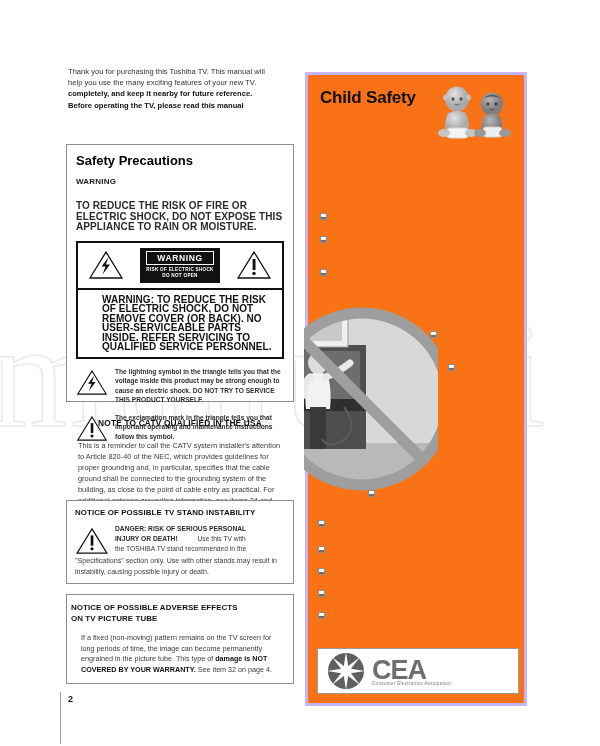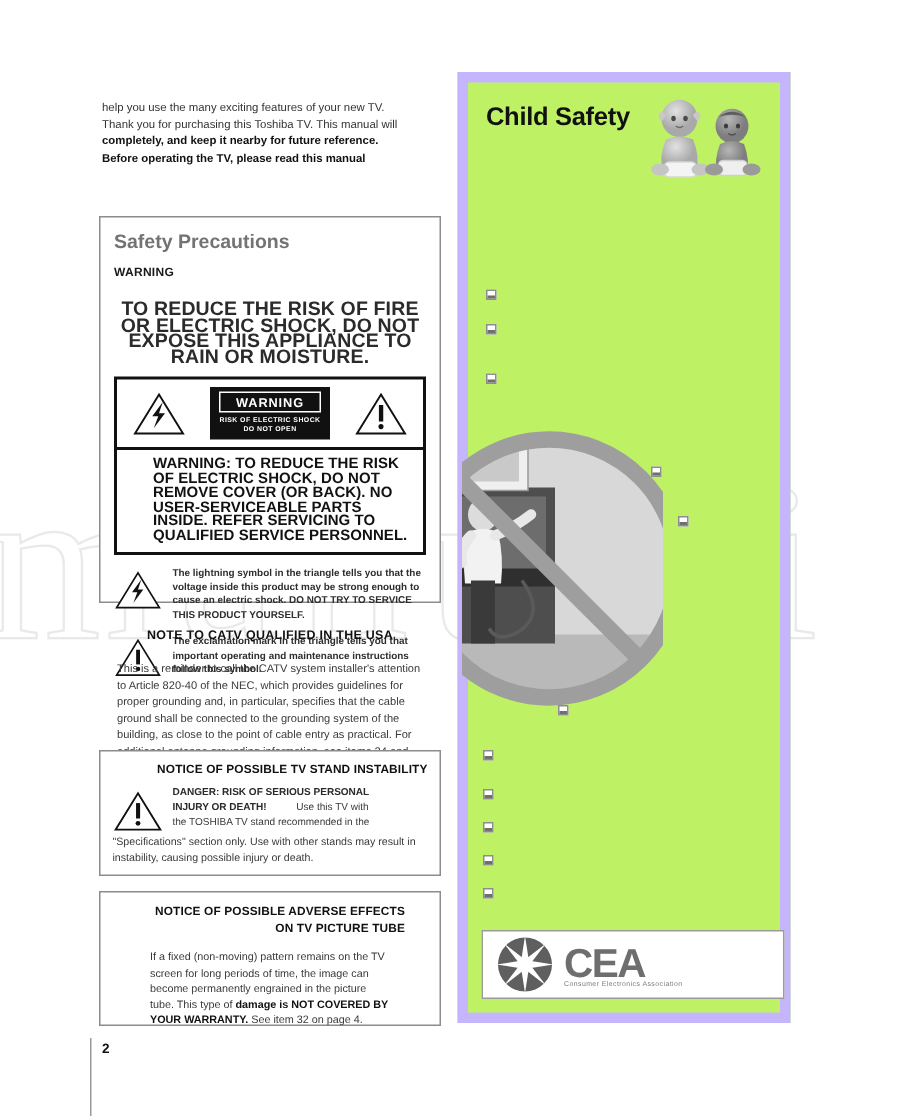--- a/index.html
+++ b/index.html
@@ -44,23 +44,23 @@
   .box{
     border:1px solid #8c8c8c;
     background:#fff;
     box-sizing:border-box;
   }
 
   #safety-box{
     position:absolute;left:66px;top:144px;width:228px;height:258px;
     padding:8px 9px 0 9px;
   }
-  .safety-title{font-size:13px;font-weight:bold;margin:0 0 9px 0;color:#737373;}
+  .safety-title{font-size:13px;font-weight:bold;margin:0 0 9px 0;color:#000000;}
   .warning-label{font-size:8px;font-weight:bold;margin:0 0 5px 0;letter-spacing:.2px;}
-  .warning-copy{font-size:13px;line-height:10.5px;font-weight:bold;color:#2b2b2b;margin:15px 0 8px 0;letter-spacing:.1px;text-align:center;}
+  .warning-copy{font-size:10px;line-height:10.5px;font-weight:bold;color:#2b2b2b;margin:15px 0 8px 0;letter-spacing:.1px;}
 
   
   .sym-panel{border:2px solid #111;}
   .sym-row{
     display:flex;align-items:center;justify-content:space-between;
     padding:5px 10px;border-bottom:2px solid #111;
   }
   .blackbox{
     background:#111;color:#fff;text-align:center;
     padding:3px 6px 4px 6px;flex:0 0 auto;
@@ -86,42 +86,42 @@
   #catv{position:absolute;left:66px;top:418px;width:228px;}
   .catv-title{
     font-size:8.3px;font-weight:bold;text-align:center;margin:0 0 7px 0;color:#111;letter-spacing:.2px;
   }
   .catv-body{font-size:7.4px;line-height:11px;color:#3a3a3a;margin:12px;}
 
   
   #stand-box{
     position:absolute;left:66px;top:500px;width:228px;height:84px;padding:7px 8px;
   }
-  .notice-title{font-size:7.9px;font-weight:bold;text-align:right;margin:0 0 7px 0;color:#111;letter-spacing:.1px;}
+  .notice-title{font-size:7.9px;font-weight:bold;text-align:left;margin:0 0 7px 0;color:#111;letter-spacing:.1px;}
   .stand-row{display:flex;gap:6px;align-items:flex-start;}
   .stand-row .tri{flex:0 0 auto;margin-top:3px;}
   .stand-lines{font-size:6.7px;line-height:10px;font-weight:bold;color:#2b2b2b;}
   .stand-lines .thin{font-weight:normal;color:#3a3a3a;}
   .stand-tail{font-size:7.1px;line-height:10.5px;color:#3a3a3a;margin-top:1px;}
 
   
   #tube-box{
-    position:absolute;left:66px;top:594px;width:228px;height:90px;padding:8px 23px;
+    position:absolute;left:66px;top:594px;width:228px;height:90px;padding:8px 4px;
   }
   .tube-body{font-size:7.2px;line-height:10.6px;color:#3a3a3a;margin:10px;}
   .tube-body b{color:#111;}
 
   
   #page-rule{position:absolute;left:60px;top:692px;width:1px;height:52px;background:#9a9a9a;}
   #page-num{position:absolute;left:68px;top:694px;font-size:9px;font-weight:bold;color:#111;}
 
   
   #right-box{
-    position:absolute;left:305px;top:48px;width:222px;height:634px;
-    border:7px solid #c4b5fd;background:#bef264;box-sizing:border-box;
+    position:absolute;left:305px;top:72px;width:222px;height:634px;
+    border:3px solid #c4b5fd;background:#f97316;box-sizing:border-box;
   }
   #child-title{
     position:absolute;left:12px;top:13px;font-size:17px;font-weight:bold;color:#111;letter-spacing:-.2px;
   }
   
   #babies{position:absolute;right:8px;top:8px;width:86px;height:62px;}
 
   
   #noclimb{position:absolute;left:-4px;top:228px;width:134px;height:192px;}
 
@@ -147,22 +147,22 @@
 </style>
 </head>
 <body>
 
 <div id="watermark">manuali</div>
 
 <div id="page">
 
   <div id="left-col">
     <div class="intro">
+      <p>Thank you for purchasing this Toshiba TV. This manual will</p>
       <p>help you use the many exciting features of your new TV.</p>
-      <p>Thank you for purchasing this Toshiba TV. This manual will</p>
       <p class="bold">completely, and keep it nearby for future reference.</p>
       <p class="bold">Before operating the TV, please read this manual</p>
     </div>
   </div>
 
   <div id="safety-box" class="box">
     <div class="safety-title">Safety Precautions</div>
     <div class="warning-label">WARNING</div>
     <div class="warning-copy">TO REDUCE THE RISK OF FIRE OR ELECTRIC SHOCK, DO NOT EXPOSE THIS APPLIANCE TO RAIN OR MOISTURE.</div>
 

